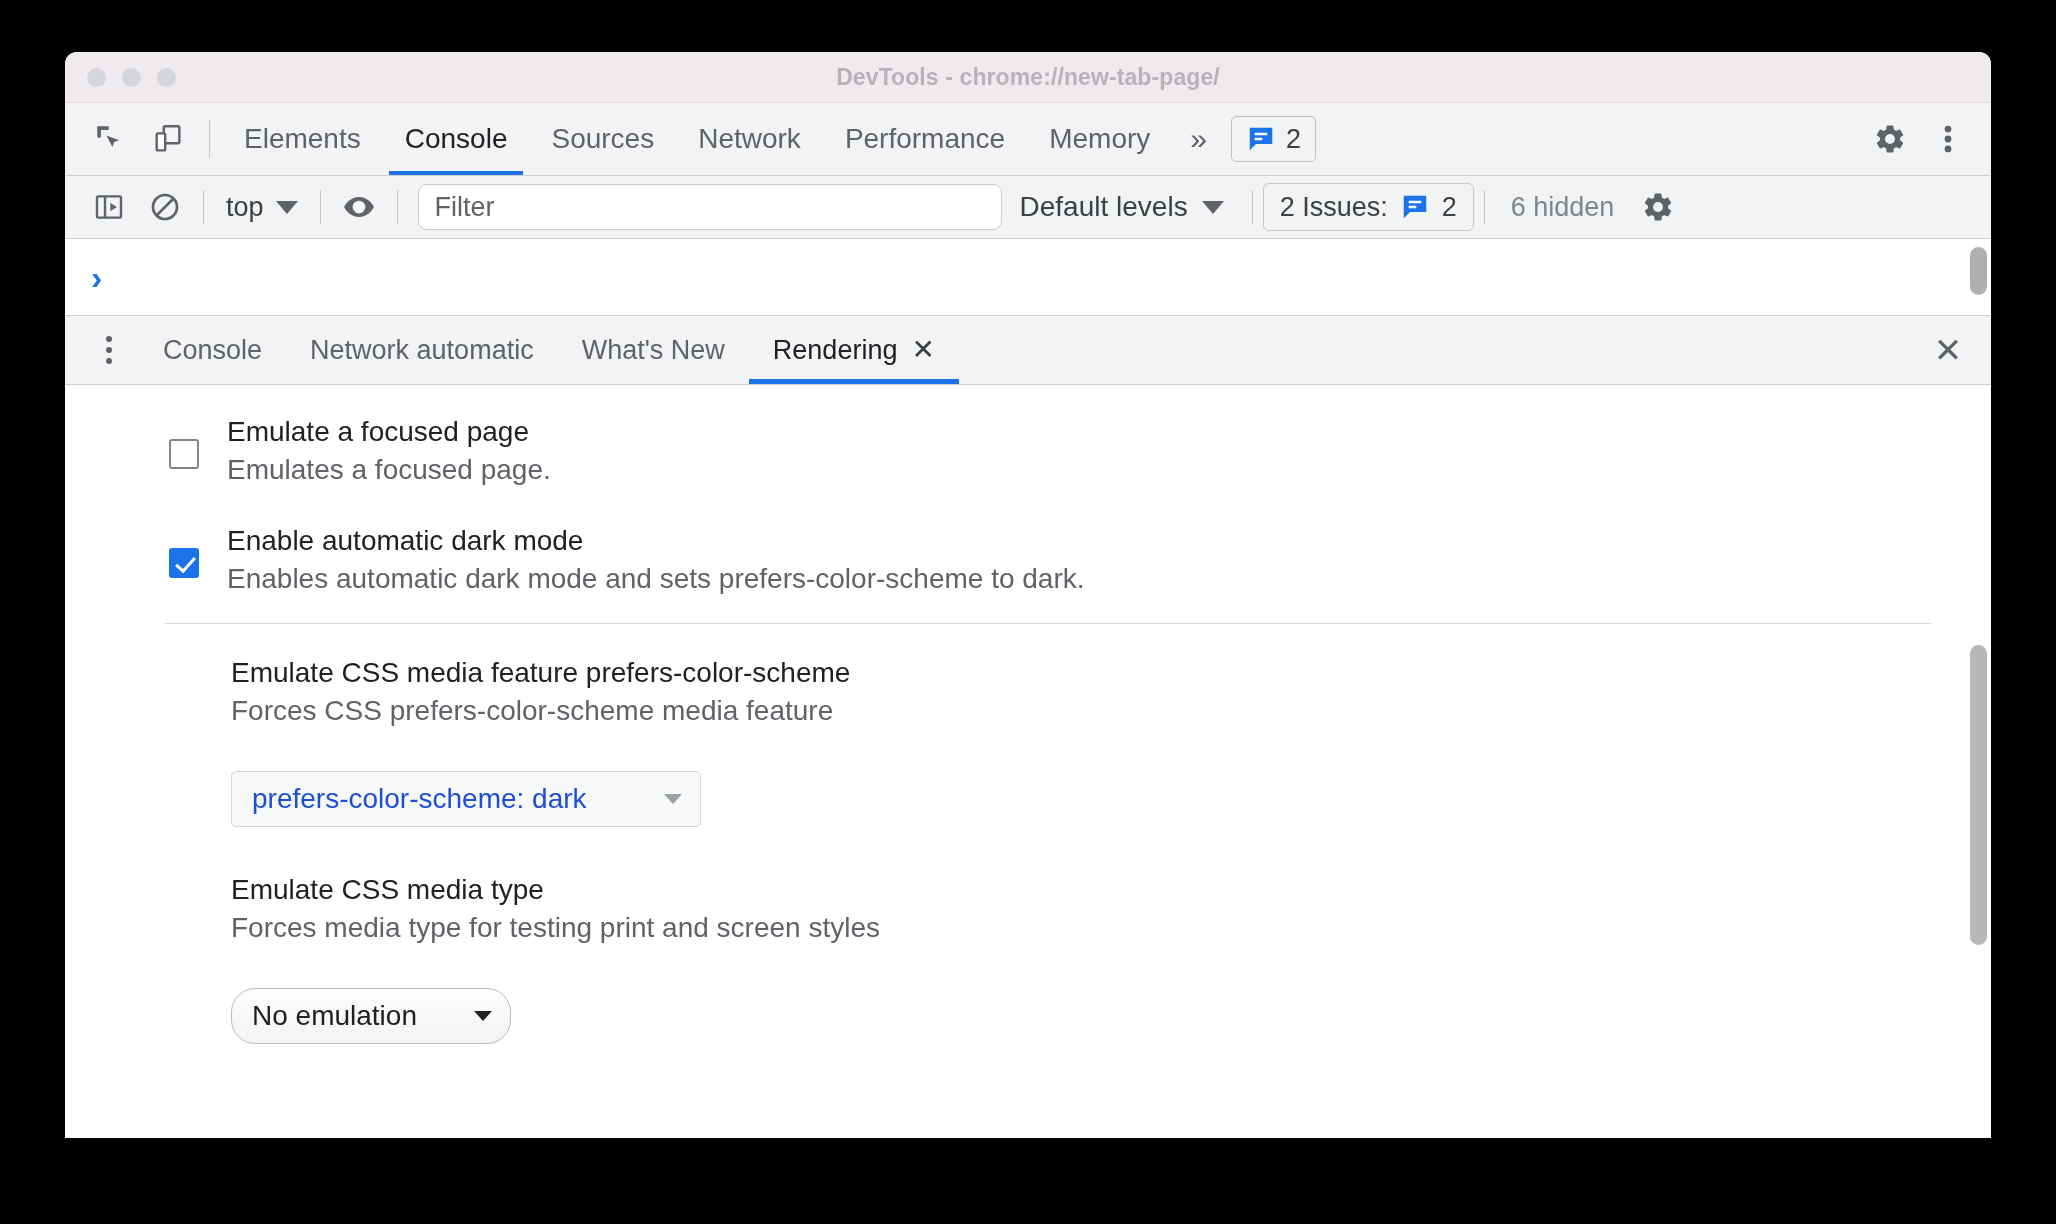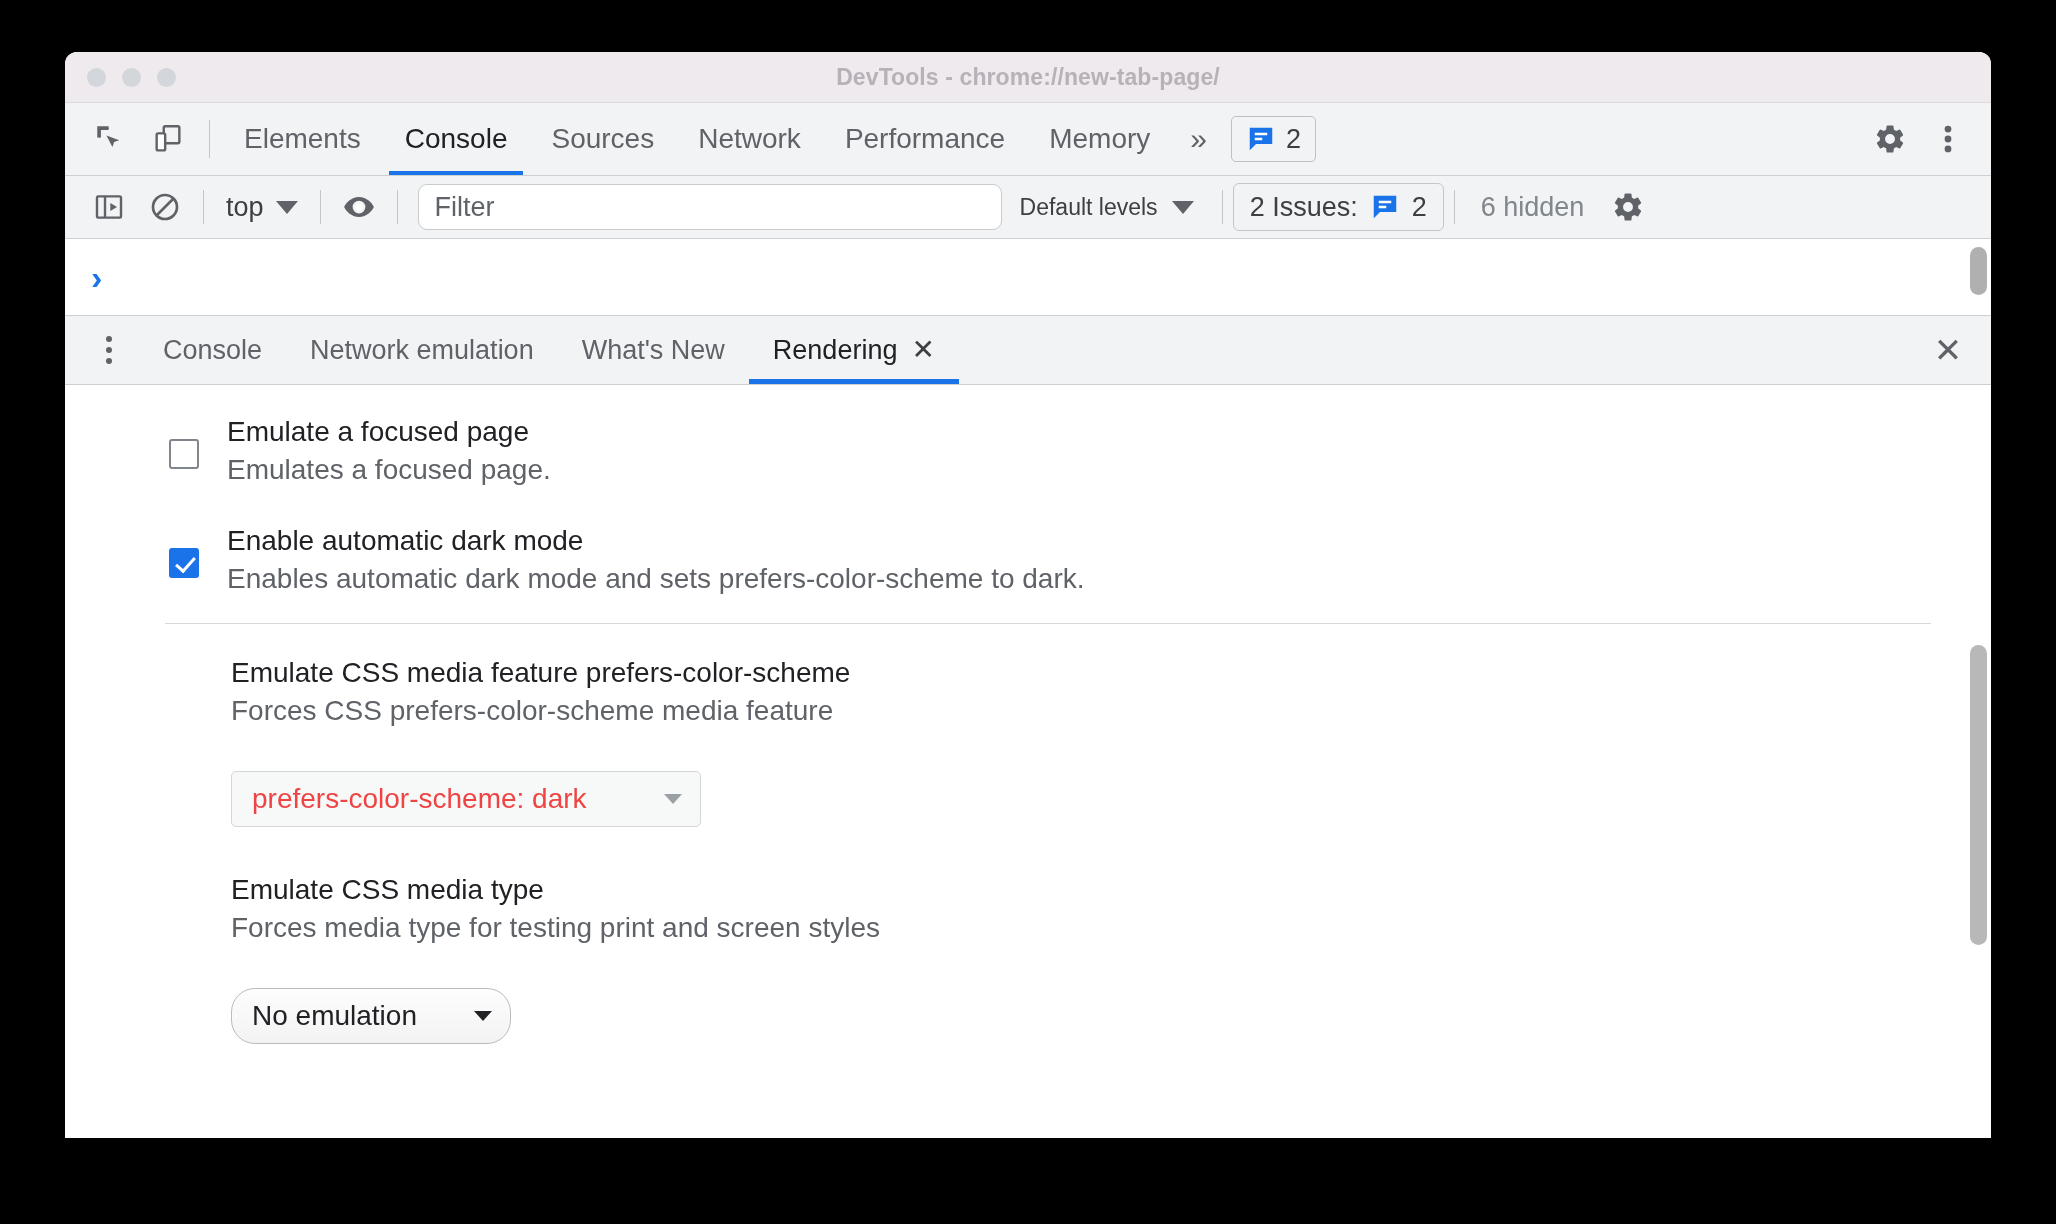--- a/index.html
+++ b/index.html
@@ -188,21 +188,21 @@
     align-items: center;
     padding: 0 16px;
     font-size: 27px;
     color: #5f6368;
     margin-left: 10px;
   }
   .levels-select {
     display: flex;
     align-items: center;
     gap: 14px;
-    font-size: 23px;
+    font-size: 28px;
     color: #3c4043;
     padding: 0 18px;
     white-space: nowrap;
   }
   .issues-bar-pill {
     display: flex;
     align-items: center;
     gap: 12px;
     border: 1px solid #c4c7c9;
     border-radius: 6px;
@@ -388,21 +388,21 @@
     justify-content: space-between;
     height: 56px;
     border: 1px solid #d4d6d8;
     border-radius: 5px;
     background: #f7f8f8;
     padding: 0 18px 0 20px;
     box-sizing: border-box;
   }
   .dd .dd-val {
     font-size: 28px;
-    color: #ef4444;
+    color: #1d4ed8;
     margin-right: 26px;
   }
   .dd.enabled {
     background: linear-gradient(#fdfdfd, #f3f3f3);
     border-color: #b9bcbf;
     border-radius: 24px;
   }
   .dd.enabled .dd-val { color: #202124; }
   .dd-caret {
     width: 0; height: 0;
@@ -564,21 +564,21 @@
   <div class="drawer-tabbar">
     <div class="kebab">
       <i></i>
         <i></i>
         <i></i>
     </div>
     <div class="drawer-tab">
       <span>Console</span>
     </div>
     <div class="drawer-tab">
-      <span>Network emulation</span>
+      <span>Network automatic</span>
     </div>
     <div class="drawer-tab">
       <span>What's New</span>
     </div>
     <div class="drawer-tab selected">
       <span>Rendering</span>
       <span class="tab-close">✕</span>
     </div>
     <div class="drawer-close">✕</div>
   </div>

